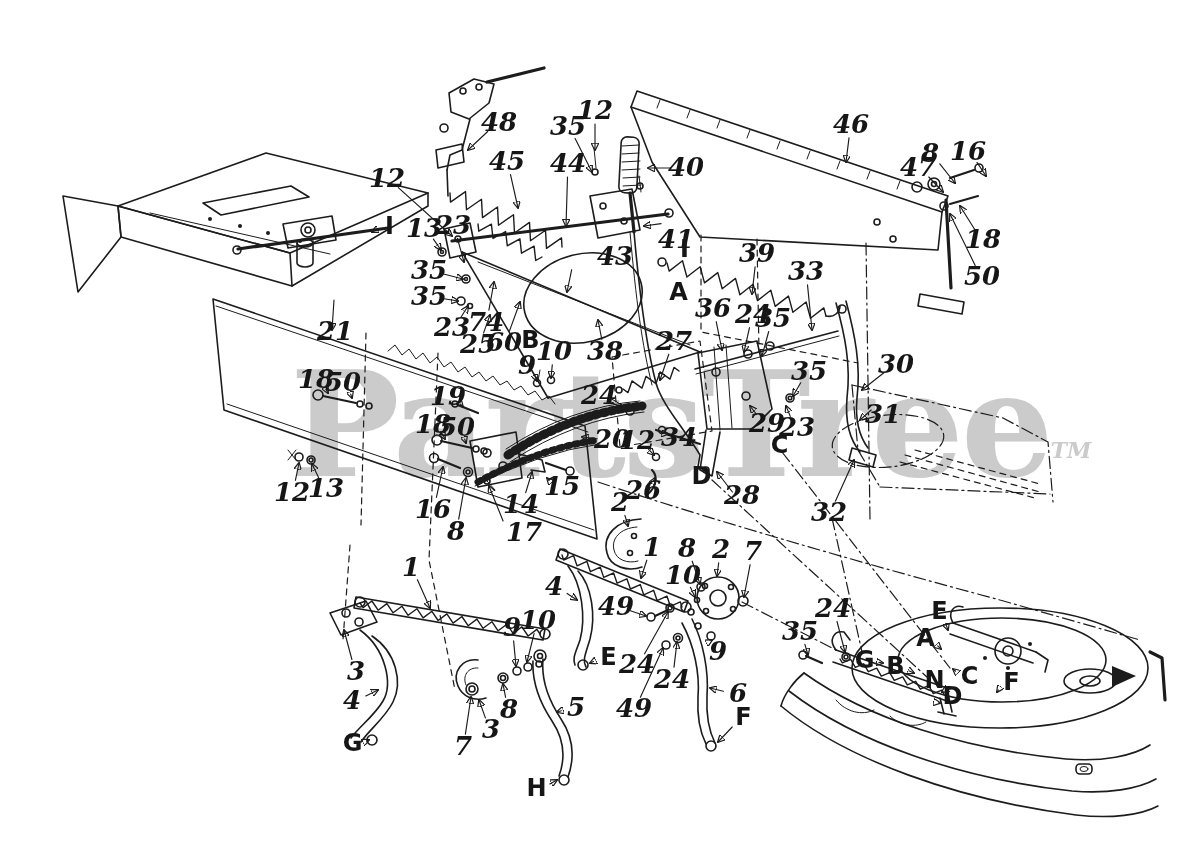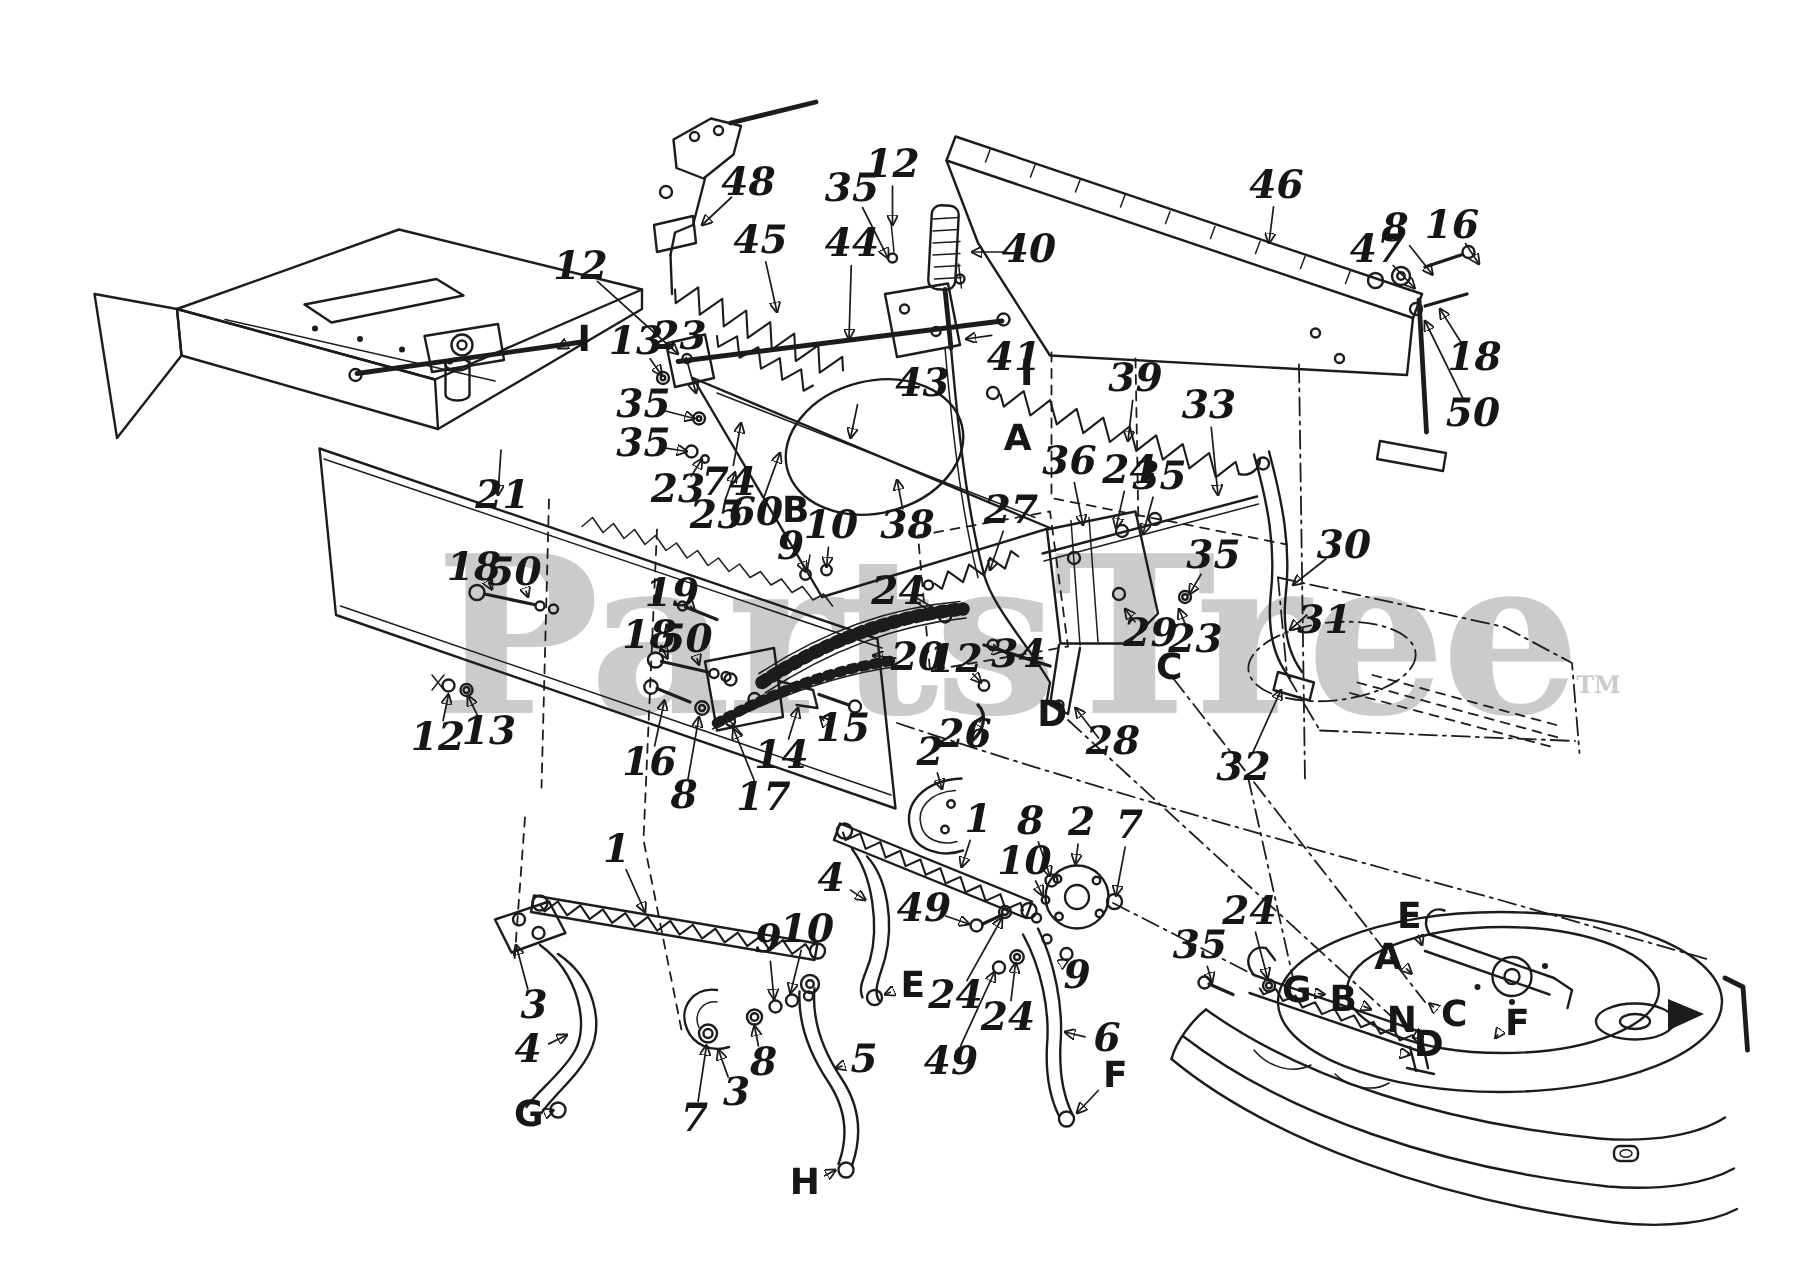--- a/index.html
+++ b/index.html
@@ -2,21 +2,21 @@
 <html><head>
 <meta charset="utf-8">
 <style>
   html,body{margin:0;padding:0;background:#fff;}
   #stage{position:relative;width:1200px;height:855px;background:#ffffff;overflow:hidden;
          font-family:"DejaVu Serif",serif;}
   
   #wm{position:absolute;left:290px;top:352px;z-index:0;color:#cbcbcb;
       font-family:"DejaVu Serif",serif;font-weight:bold;font-size:146px;line-height:1;
       letter-spacing:-3px;white-space:nowrap;user-select:none;}
-  #wm sup{font-size:16px;letter-spacing:0;vertical-align:80%;}
+  #wm sup{font-size:22px;letter-spacing:0;vertical-align:80%;font-style:italic;}
   #art{position:absolute;left:0;top:0;z-index:1;}
   #labels{position:absolute;left:0;top:0;width:100%;height:100%;z-index:2;pointer-events:none;}
   .callout{position:absolute;transform:translate(-50%,-55%);color:#161616;
            font-family:"DejaVu Serif",serif;font-style:italic;font-weight:bold;
            font-size:26px;line-height:1;white-space:nowrap;}
   .callout.bold{font-style:normal;font-family:"DejaVu Sans",sans-serif;font-weight:900;
                 font-size:24px;letter-spacing:-1px;}
   
   #art path,#art line,#art polyline,#art polygon,#art circle,#art ellipse,#art rect{
       stroke:#1c1c1c;stroke-width:1.6;fill:none;stroke-linecap:round;stroke-linejoin:round;}
@@ -456,21 +456,21 @@
       <div class="callout" style="left: 335px; top: 287px; margin-top: 45px;">21</div>
       <div class="callout" style="left: 316px; top: 380px;">18</div>
       <div class="callout" style="left: 343px; top: 383px;">50</div>
       <div class="callout" style="left: 292px; top: 493px;">12</div>
       <div class="callout" style="left: 326px; top: 489px;">13</div>
       <div class="callout" style="left: 448px; top: 397px;">19</div>
       <div class="callout" style="left: 433px; top: 425px;">18</div>
       <div class="callout" style="left: 457px; top: 428px;">50</div>
       <div class="callout" style="left: 433px; top: 510px;">16</div>
       <div class="callout" style="left: 456px; top: 532px;">8</div>
-      <div class="callout" style="left: 509px; top: 533px;">17</div>
+      <div class="callout" style="left: 524px; top: 533px;">17</div>
       <div class="callout" style="left: 521px; top: 505px; font-style: italic;">14</div>
       <div class="callout" style="left: 562px; top: 487px;">15</div>
       <div class="callout" style="left: 612px; top: 440px;">20</div>
       <div class="callout" style="left: 637px; top: 441px;">12</div>
       <div class="callout" style="left: 757px; top: 254px;">39</div>
       <div class="callout" style="left: 806px; top: 272px;">33</div>
       <div class="callout bold" style="left: 684px; top: 250px;">I</div>
       <div class="callout bold" style="left: 678px; top: 293px;">A</div>
       <div class="callout" style="left: 713px; top: 309px;">36</div>
       <div class="callout" style="left: 753px; top: 315px;">24</div>

